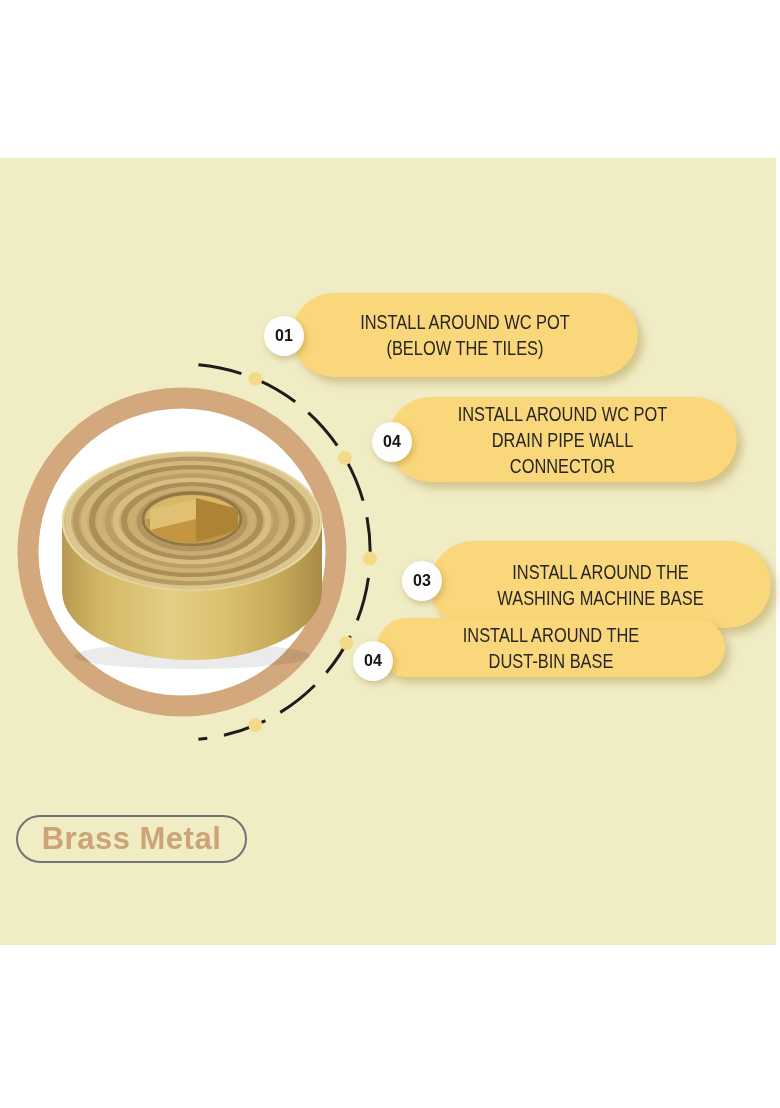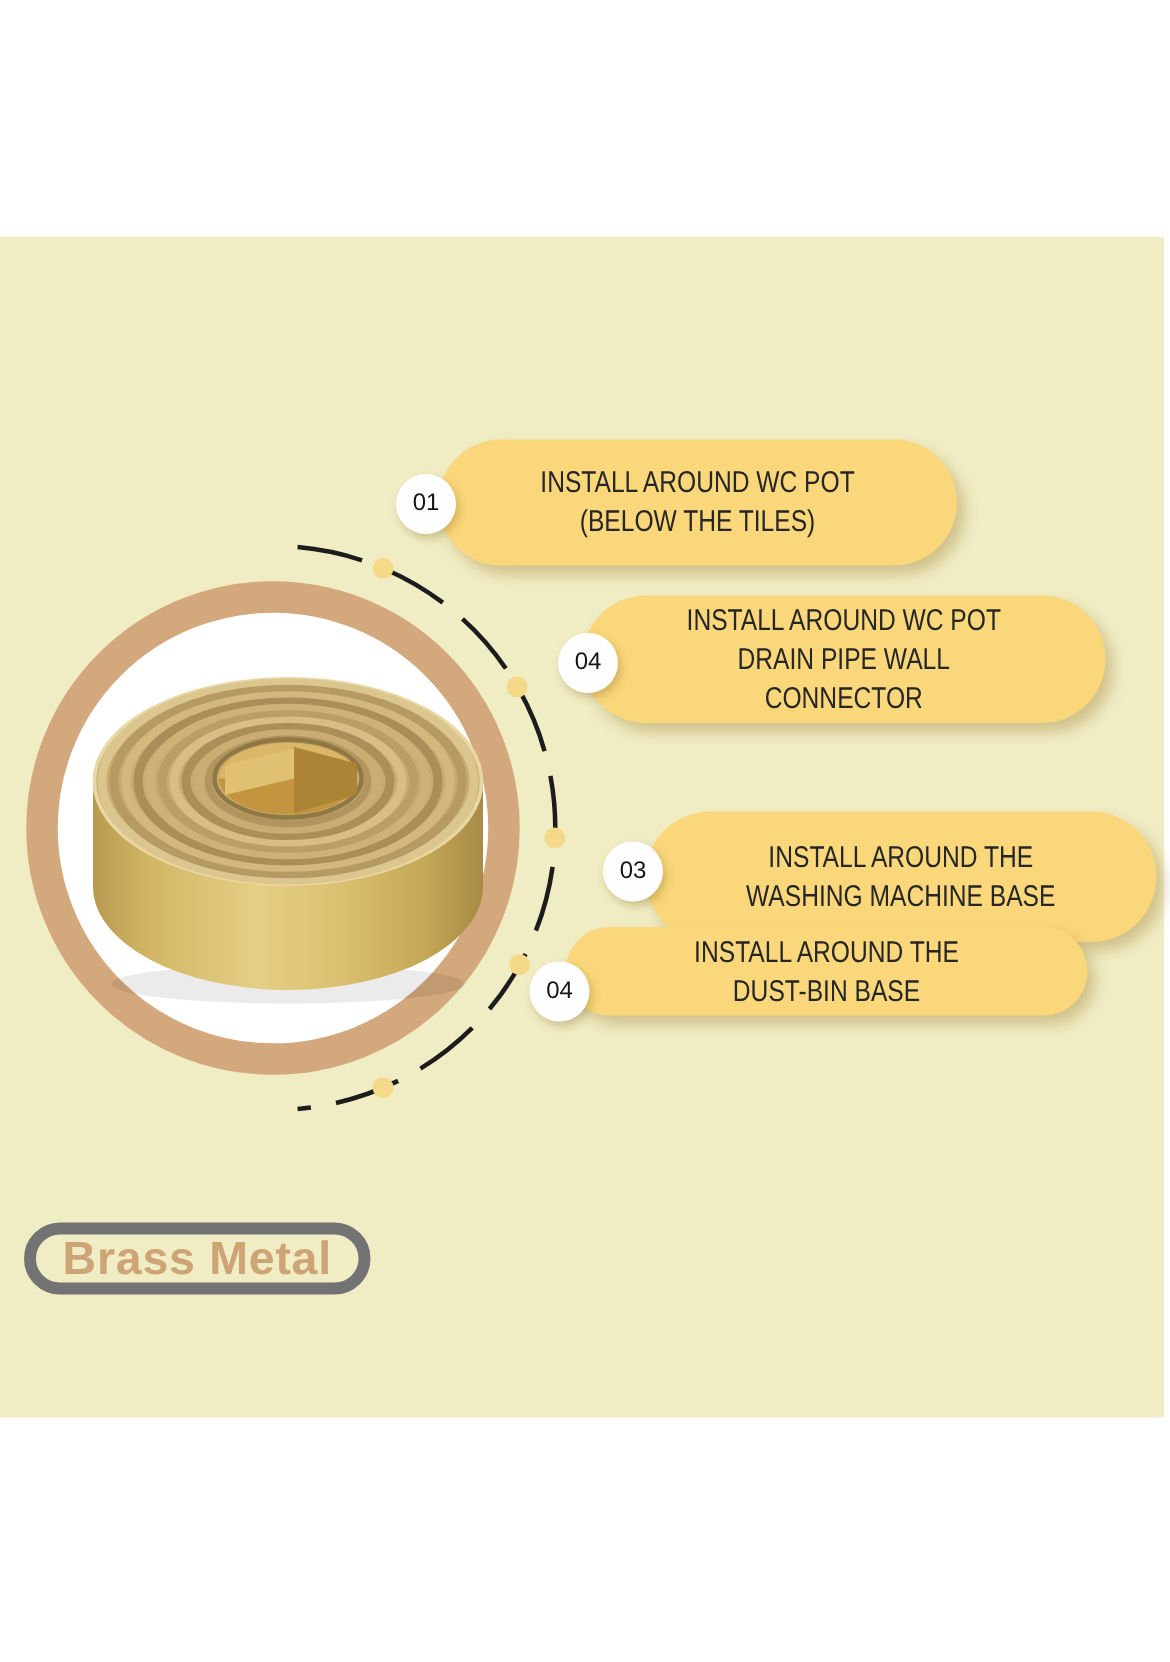--- a/index.html
+++ b/index.html
@@ -26,37 +26,37 @@
   }
   .pill-text {
     width:100%; text-align:center; white-space:pre-line;
     font-size:20px; line-height:26px; font-weight:400; color:#262626;
     transform:scaleX(0.82); transform-origin:50% 50%; letter-spacing:0;
   }
   .num {
     position:absolute; width:40px; height:40px; border-radius:50%;
     background:#fefefe; box-shadow:2px 3px 6px rgba(140,110,40,0.35);
     display:flex; align-items:center; justify-content:center;
-    font-size:16px; font-weight:400; color:#141414;
+    font-size:16px; font-weight:700; color:#141414;
   }
   
   .p1 { left:292px; top:135px; width:346px; height:84px; }
   .p2 { left:388px; top:239px; width:349px; height:85px; }
   .p3 { left:430px; top:355px; width:341px; height:87px;margin-top:28px; }
   .p4 { left:377px; top:460px; width:348px; height:59px;align-items:center; }
   .p5 { left:288px; top:574px; width:332px; height:83px; }
   .p1 .num { left:-28px; top:23px; }
   .p2 .num { left:-16px; top:25px; }
   .p3 .num { left:-28px; top:20px; }
   .p4 .num { left:-24px; top:23px; }
   .p5 .num { left:-30px; top:20px; }
 
   .brand {
     position:absolute; left:16px; top:657px; width:231px; height:48px;
-    box-sizing:border-box; border:8px solid #737373; border-radius:28px;
+    box-sizing:border-box; border:2px solid #737373; border-radius:28px;
     display:flex; align-items:center; justify-content:center;
     font-size:31px; font-weight:700; color:#cda476; letter-spacing:0.5px;
   }
 </style>
 </head>
 <body>
 
 <div class="page">
   <div class="canvas">
 

